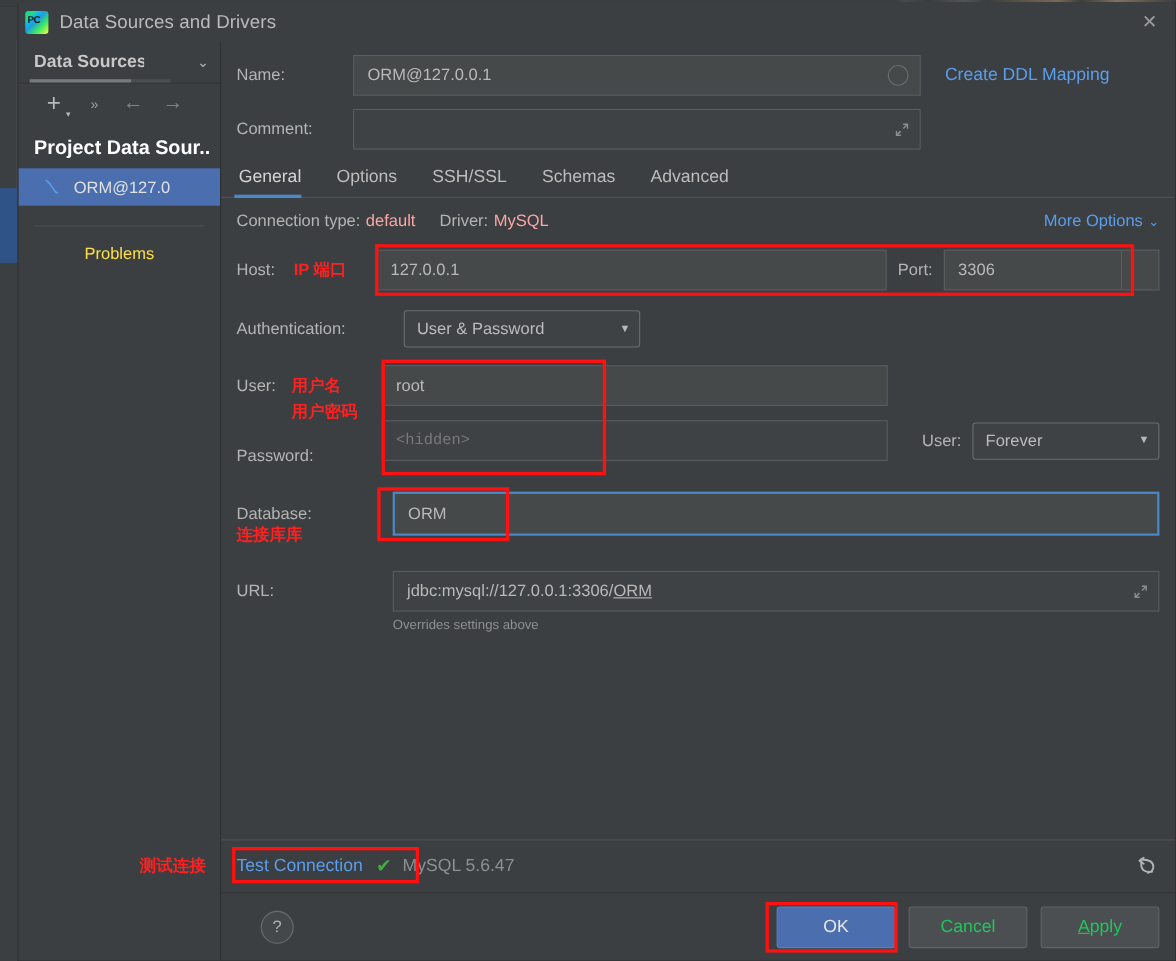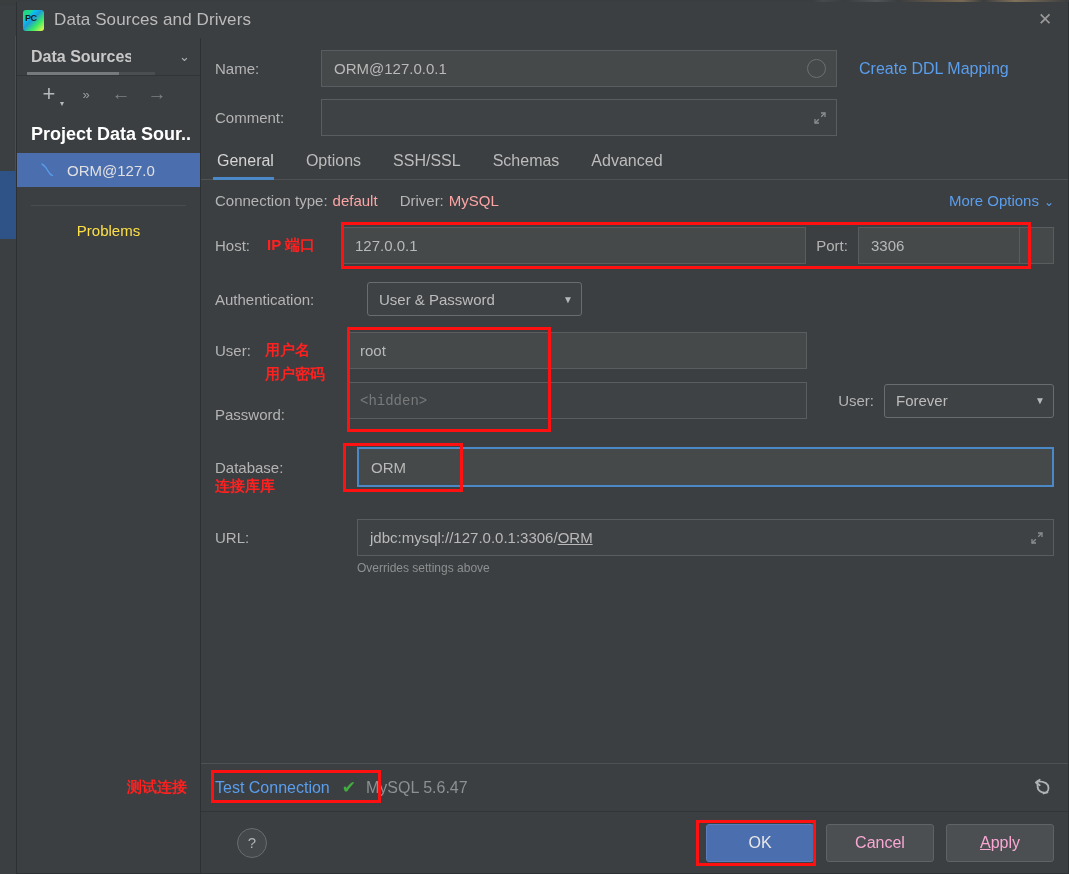--- a/index.html
+++ b/index.html
@@ -270,21 +270,21 @@
     display:flex; align-items:center; justify-content:center;
     color:#b0b3b5; font-size:15px; cursor:pointer; margin-left:22px;
   }
   #btns { margin-left:auto; display:flex; align-items:center; gap:12px; }
   .btn {
     height:38px; min-width:108px; padding:12px 18px;
     display:flex; align-items:center; justify-content:center;
     font-size:16px; border-radius:3px; cursor:pointer;
   }
   #ok-btn { background:#4b6eaf; border:1px solid #5b7ec0; color:#e8e8e8; }
-  #cancel-btn, #apply-btn { background:#4b4f51; border:1px solid #5f6365; color:#f9a8d4; }
+  #cancel-btn, #apply-btn { background:#4b4f51; border:1px solid #5f6365; color:#22c55e; }
   #apply-btn .uline { text-decoration:underline; }
 
   
   #gutter-left { position:absolute; left:0; top:6px; width:16px; height:868px; background:#3c3f41; }
   #gutter-left .g1 { position:absolute; left:0; top:30px; width:16px; height:135px; background:#3c3f41; border-right:1px solid #4a4d4f; }
   #gutter-left .g2 { position:absolute; left:0; top:165px; width:16px; height:68px; background:#2f5387; }
 </style>
 </head>
 <body>
 

